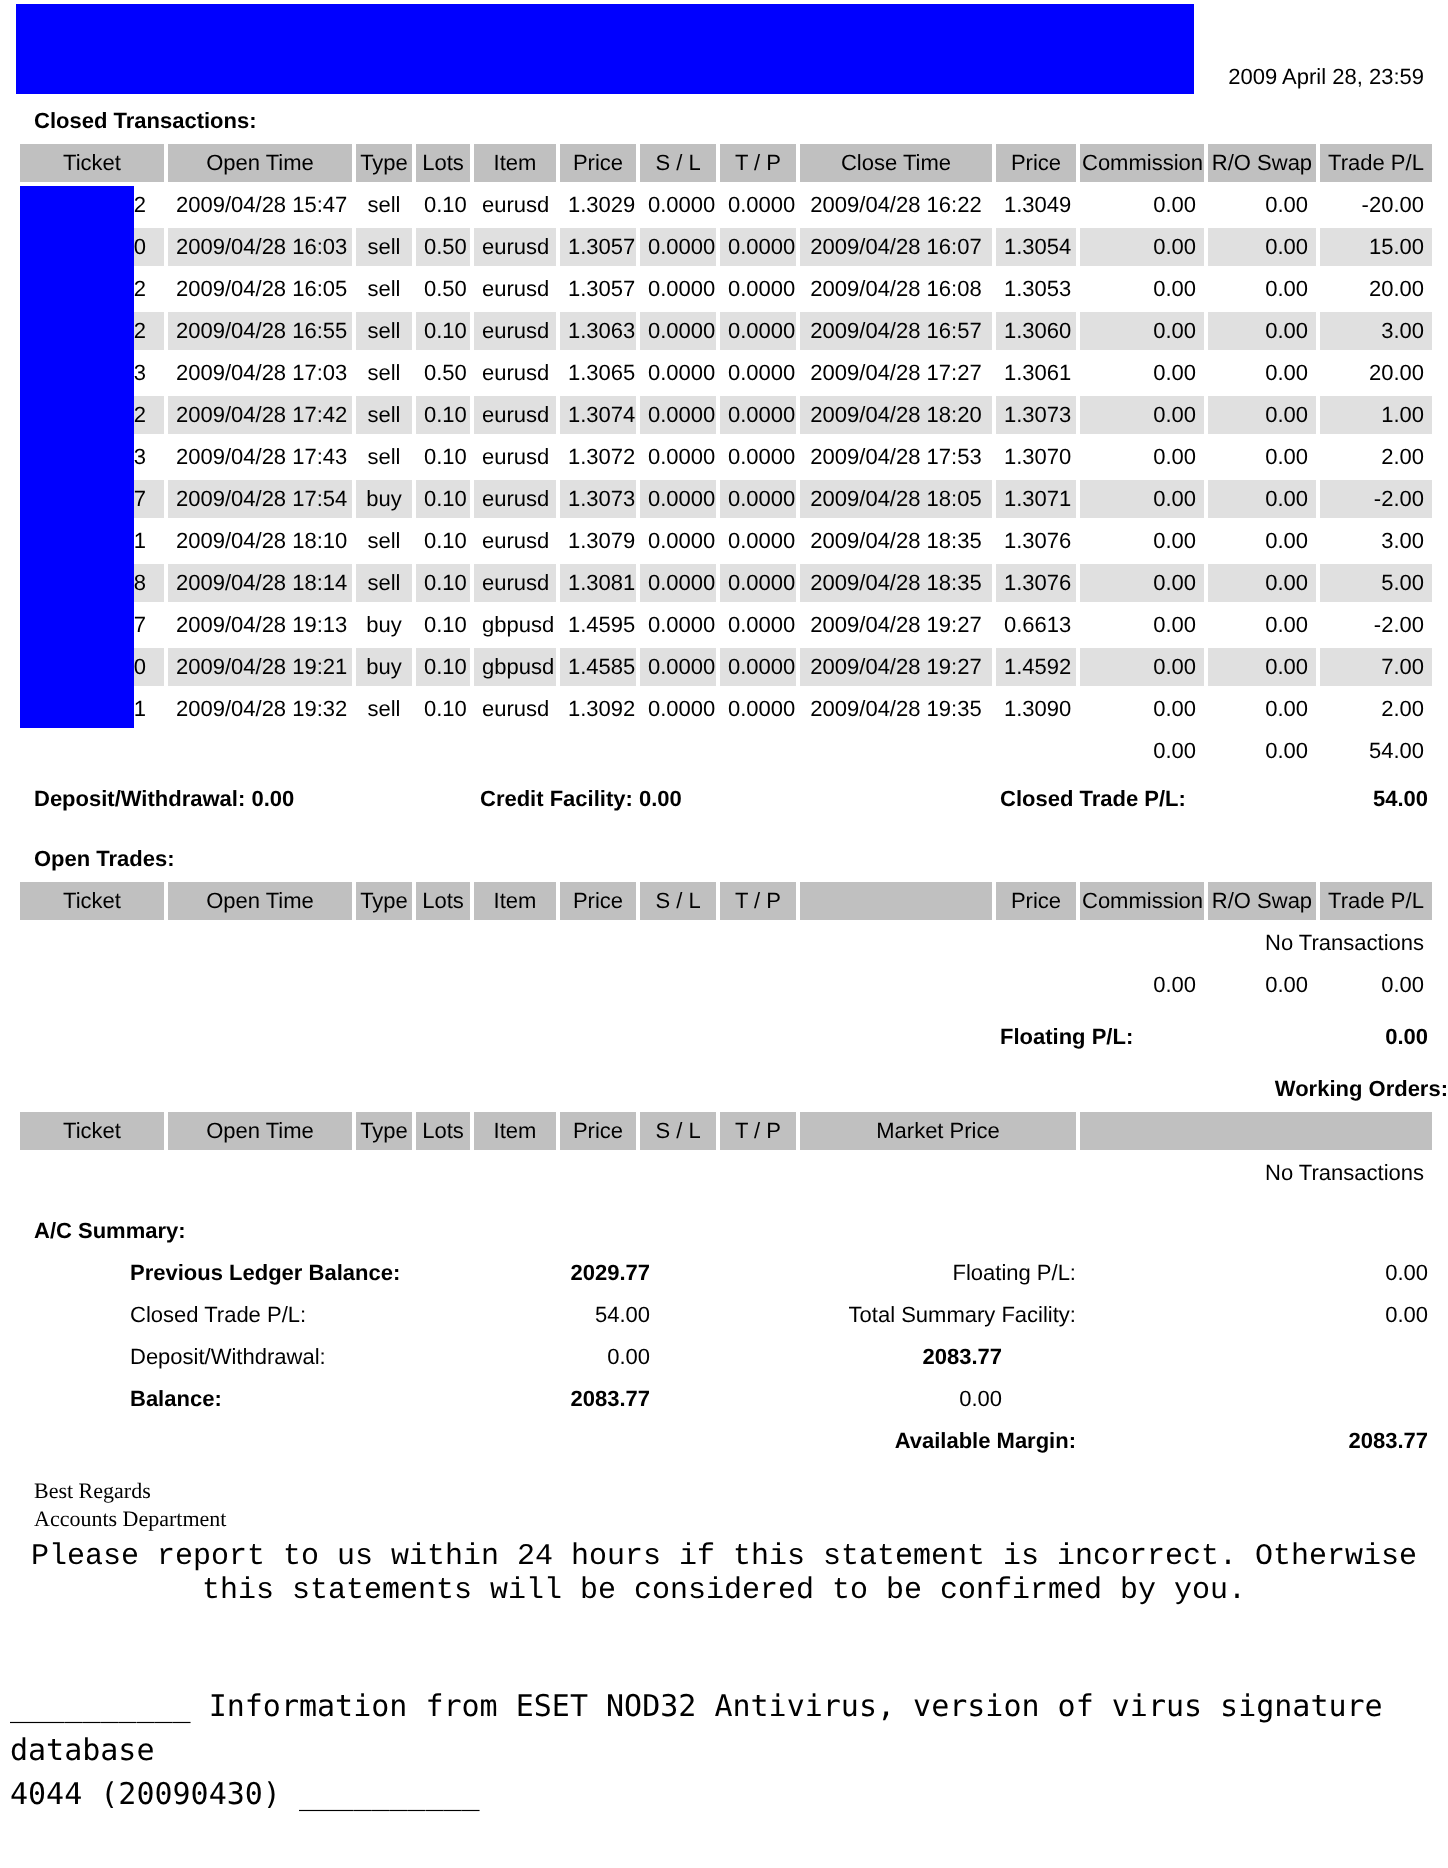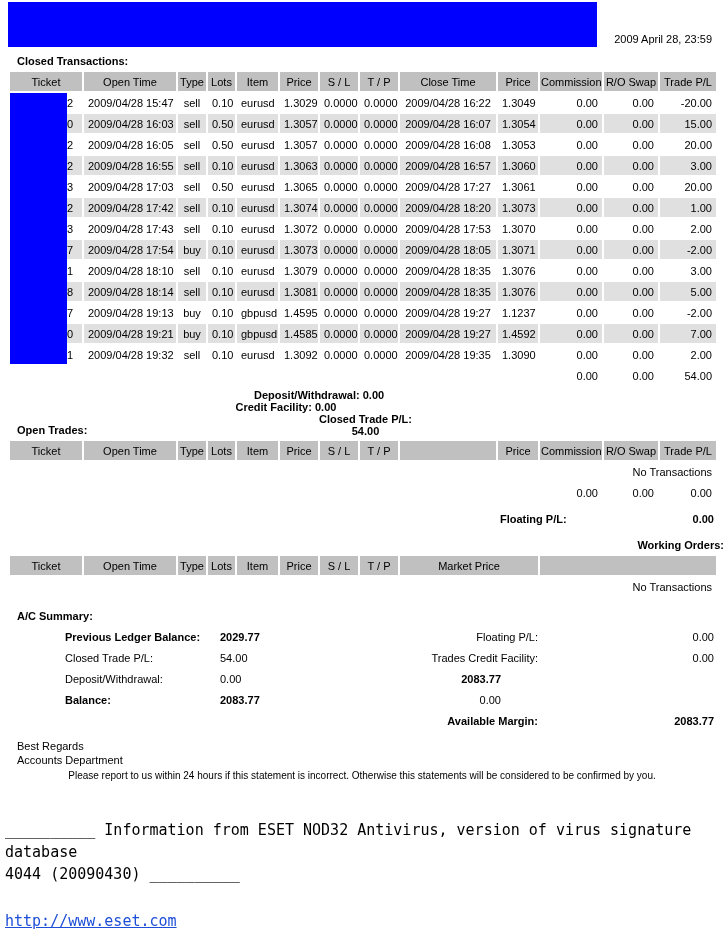--- a/index.html
+++ b/index.html
@@ -24,31 +24,31 @@
   .c-num{text-align:right;}
   .c-time,.c-mid{text-align:center;}
   .c-ticket{text-align:right;padding-right:9px;}
   .ticket-redaction{position:absolute;left:2px;top:23px;width:57px;height:271px;background:#0000ff;}
   .no-trans{text-align:right;}
   .midline{display:flex;align-items:center;height:21px;margin:0 10px 0 17px;}
   .midline .seg1{width:223px;}
   .midline .seg2{width:260px;}
   .midline .flexr{flex:1;text-align:right;}
   .b{font-weight:bold;}
-  .dep-line{margin-top:2px;flex-direction:column;}
+  .dep-line{margin-top:2px;}
   .float-line{margin-top:4px;}
   .spacer483{width:483px;}
   .sumrows{margin-top:4px;}
   .sumrow{display:flex;align-items:center;height:21px;padding:0 10px 0 17px;}
   .sl1{width:155px;padding-left:48px;}
-  .sl2{width:105px;}
+  .sl2{width:105px;text-align:right;}
   .sl3{flex:1;text-align:right;}
   .sl4{width:176px;text-align:right;}
-  .regards{margin:8px 0 0 17px;line-height:14px;}
-  .disclaimer{margin-top:3px;text-align:center;font-size:10px;}
+  .regards{margin:8px 0 0 17px;line-height:14px;font-family:Liberation Serif, serif;}
+  .disclaimer{margin-top:3px;text-align:center;font-size:15px;font-family:Liberation Mono, monospace;}
   .eset{margin:38px 0 0 5px;font-family:"DejaVu Sans Mono",monospace;font-size:15px;}
   .eset .ln{line-height:22px;}
   .eset .checked{margin-top:10px;}
   .eset a{color:#1d4ed8;text-decoration:underline;display:inline-block;margin-top:27px;}
 </style>
 </head>
 <body>
 
 <div class="redaction-header"></div>
 <div class="statement-date">2009 April 28, 23:59</div>
@@ -243,21 +243,21 @@
         <tr>
           <td class="c-ticket">7</td>
           <td class="c-time">2009/04/28 19:13</td>
           <td class="c-mid">buy</td>
           <td class="c-mid">0.10</td>
           <td class="c-mid">gbpusd</td>
           <td class="c-num">1.4595</td>
           <td class="c-num">0.0000</td>
           <td class="c-num">0.0000</td>
           <td class="c-time">2009/04/28 19:27</td>
-          <td class="c-num">1.1237</td>
+          <td class="c-num">0.6613</td>
           <td class="c-num">0.00</td>
           <td class="c-num">0.00</td>
           <td class="c-num">-2.00</td>
         </tr>
         <tr class="alt">
           <td class="c-ticket">0</td>
           <td class="c-time">2009/04/28 19:21</td>
           <td class="c-mid">buy</td>
           <td class="c-mid">0.10</td>
           <td class="c-mid">gbpusd</td>
@@ -409,21 +409,21 @@
 <div class="sumrows">
   <div class="sumrow">
     <span class="sl1 b">Previous Ledger Balance:</span>
     <span class="sl2 b">2029.77</span>
     <span class="sl3">Floating P/L:</span>
     <span class="sl4">0.00</span>
   </div>
   <div class="sumrow">
     <span class="sl1">Closed Trade P/L:</span>
     <span class="sl2">54.00</span>
-    <span class="sl3">Trades Credit Facility:</span>
+    <span class="sl3">Total Summary Facility:</span>
     <span class="sl4">0.00</span>
   </div>
   <div class="sumrow">
     <span class="sl1">Deposit/Withdrawal:</span>
     <span class="sl2">0.00</span>
     <span class="sl4 b">2083.77</span>
   </div>
   <div class="sumrow">
     <span class="sl1 b">Balance:</span>
     <span class="sl2 b">2083.77</span>

